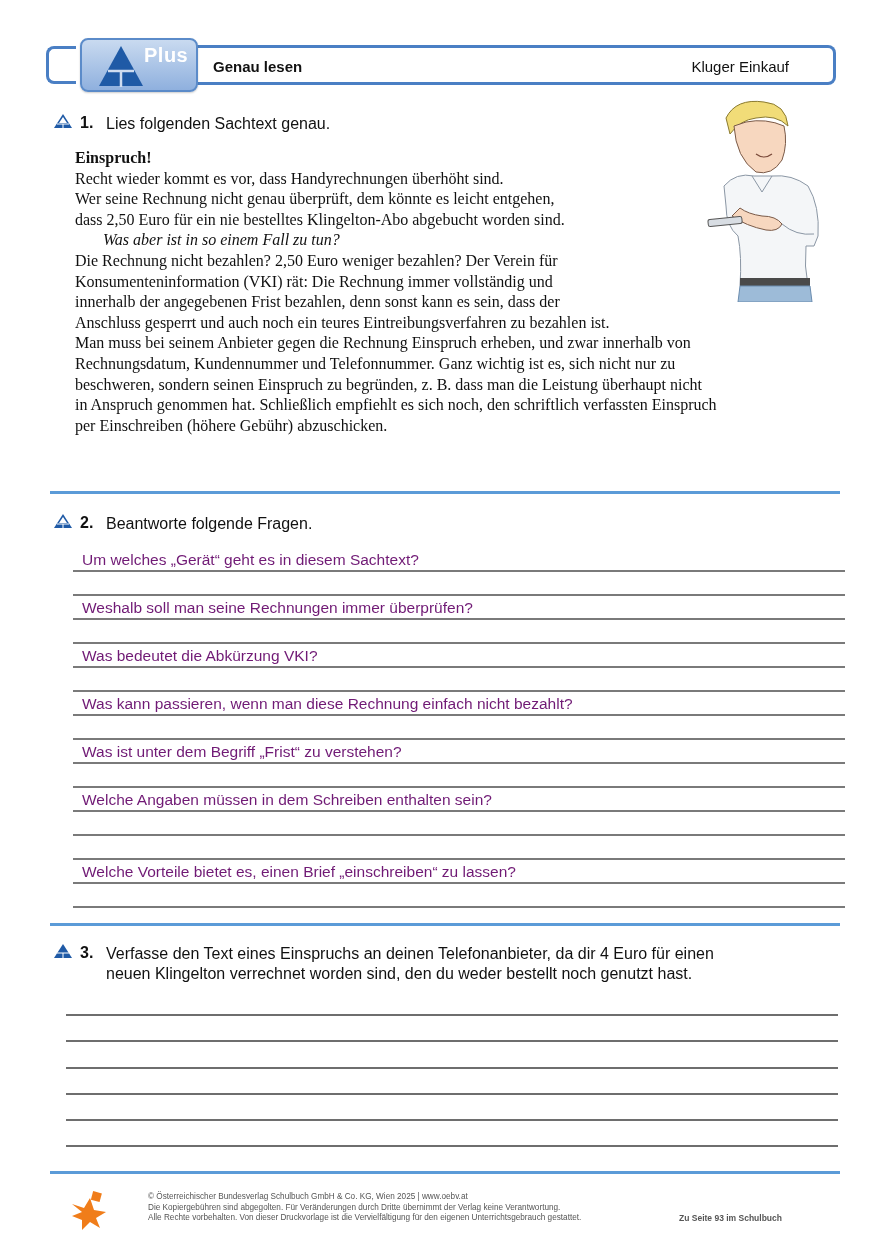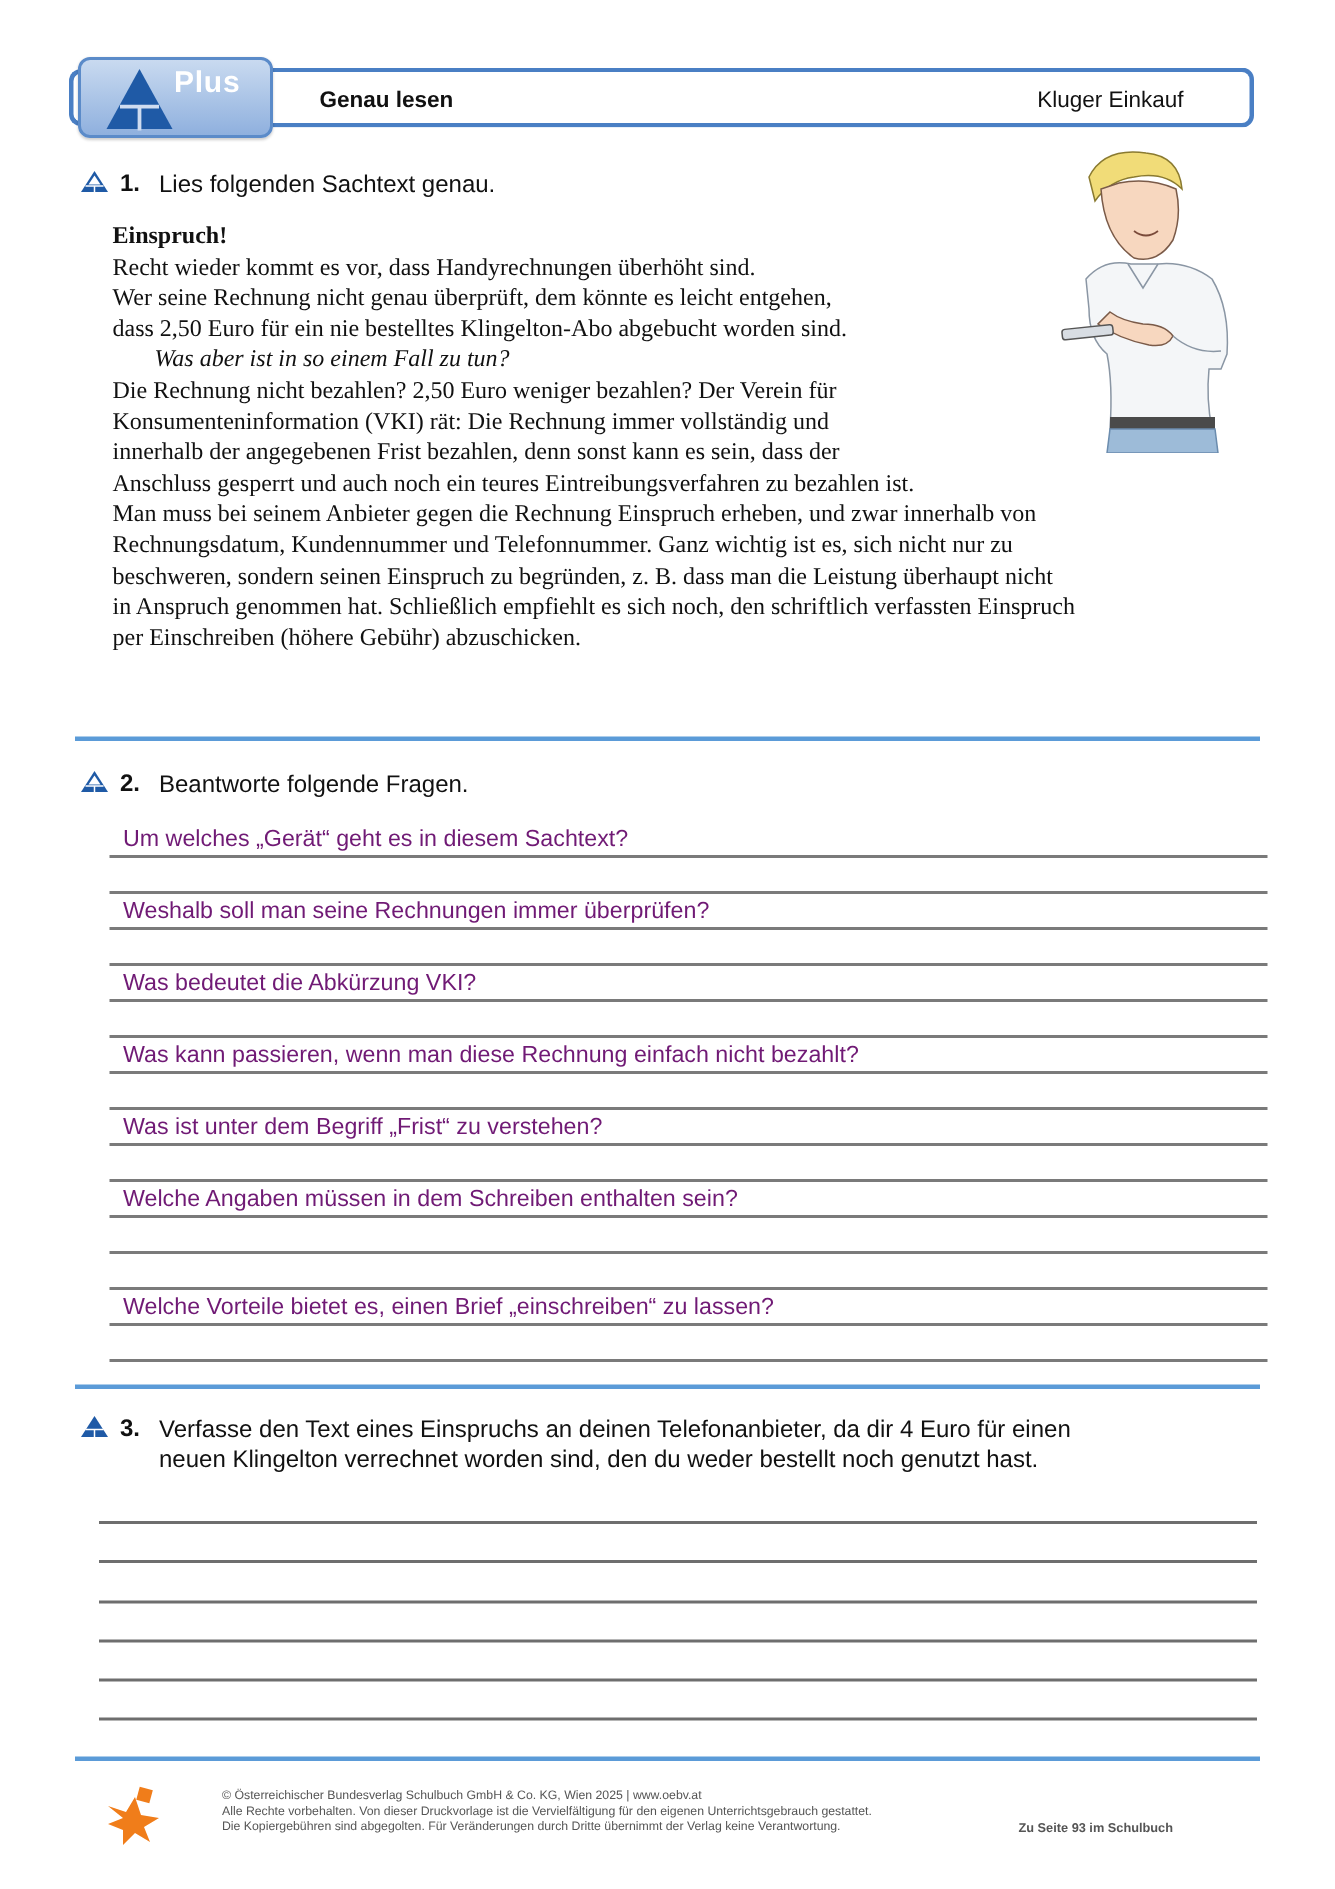--- a/index.html
+++ b/index.html
@@ -1,21 +1,21 @@
 <!DOCTYPE html>
 <html><head>
 <meta charset="utf-8">
 <style>
   html, body { margin: 0; padding: 0; background: #ffffff; }
   body { width: 890px; height: 1259px; position: relative; overflow: hidden; font-family: "Liberation Sans", sans-serif; color: #111; }
 
   
   .hdr-left-bracket { position: absolute; left: 46px; top: 46px; width: 30px; height: 38px; border: 3px solid #4a7fc4; border-right: none; border-radius: 8px 0 0 8px; box-sizing: border-box; }
   .hdr-bar { position: absolute; left: 182px; top: 45px; width: 654px; height: 40px; border: 3px solid #4a7fc4; border-left: none; border-radius: 0 8px 8px 0; box-sizing: border-box; }
-  .plus-badge { position: absolute; left: 52px; top: 38px; width: 130px; height: 54px; border-radius: 8px; border: 2px solid #5b8bc9; box-sizing: border-box; background: linear-gradient(#c9daf0 0%, #a9c3e6 55%, #8fb0de 100%); box-shadow: 0 1px 2px rgba(0,0,0,0.2); overflow: hidden; }
+  .plus-badge { position: absolute; left: 80px; top: 38px; width: 118px; height: 54px; border-radius: 8px; border: 2px solid #5b8bc9; box-sizing: border-box; background: linear-gradient(#c9daf0 0%, #a9c3e6 55%, #8fb0de 100%); box-shadow: 0 1px 2px rgba(0,0,0,0.2); overflow: hidden; }
   .plus-badge svg { position: absolute; left: 14px; top: 4px; }
   .plus-text { position: absolute; left: 62px; top: 4px; font-family: "Liberation Sans", sans-serif; font-weight: bold; font-size: 20px; color: #ffffff; letter-spacing: 0.5px; }
   .hdr-title-left { position: absolute; left: 213px; top: 58px; font-weight: bold; font-size: 15px; color: #111; }
   .hdr-title-right { position: absolute; right: 101px; top: 58px; font-weight: normal; font-size: 15px; color: #111; }
 
   
   .task-icon { position: absolute; width: 20px; height: 16px; }
   .task-num { position: absolute; font-weight: bold; font-size: 16px; }
   .task-text { position: absolute; font-size: 16px; line-height: 20px; }
 
@@ -161,16 +161,16 @@
 <div class="w-line" style="top:1145px;"></div>
 
 <div class="divider" style="top:1171px;"></div>
 
 <svg class="footer-logo" viewBox="0 0 40 40">
   <rect x="22" y="2" width="9" height="9" fill="#f07d1a" transform="rotate(15 26 6)"></rect>
   <polygon points="2,14 14,18 20,8 24,20 36,22 26,28 30,38 20,32 12,40 12,30 2,26 12,22" fill="#f07d1a"></polygon>
 </svg>
 <div class="footer-text">
   <div>© Österreichischer Bundesverlag Schulbuch GmbH &amp; Co. KG, Wien 2025 | www.oebv.at</div>
+  <div>Die Kopiergebühren sind abgegolten. Für Veränderungen durch Dritte übernimmt der Verlag keine Verantwortung.</div>
   <div>Alle Rechte vorbehalten. Von dieser Druckvorlage ist die Vervielfältigung für den eigenen Unterrichtsgebrauch gestattet.</div>
-  <div>Die Kopiergebühren sind abgegolten. Für Veränderungen durch Dritte übernimmt der Verlag keine Verantwortung.</div>
 </div>
 <div class="footer-page">Zu Seite 93 im Schulbuch</div>
 
 </body></html>

